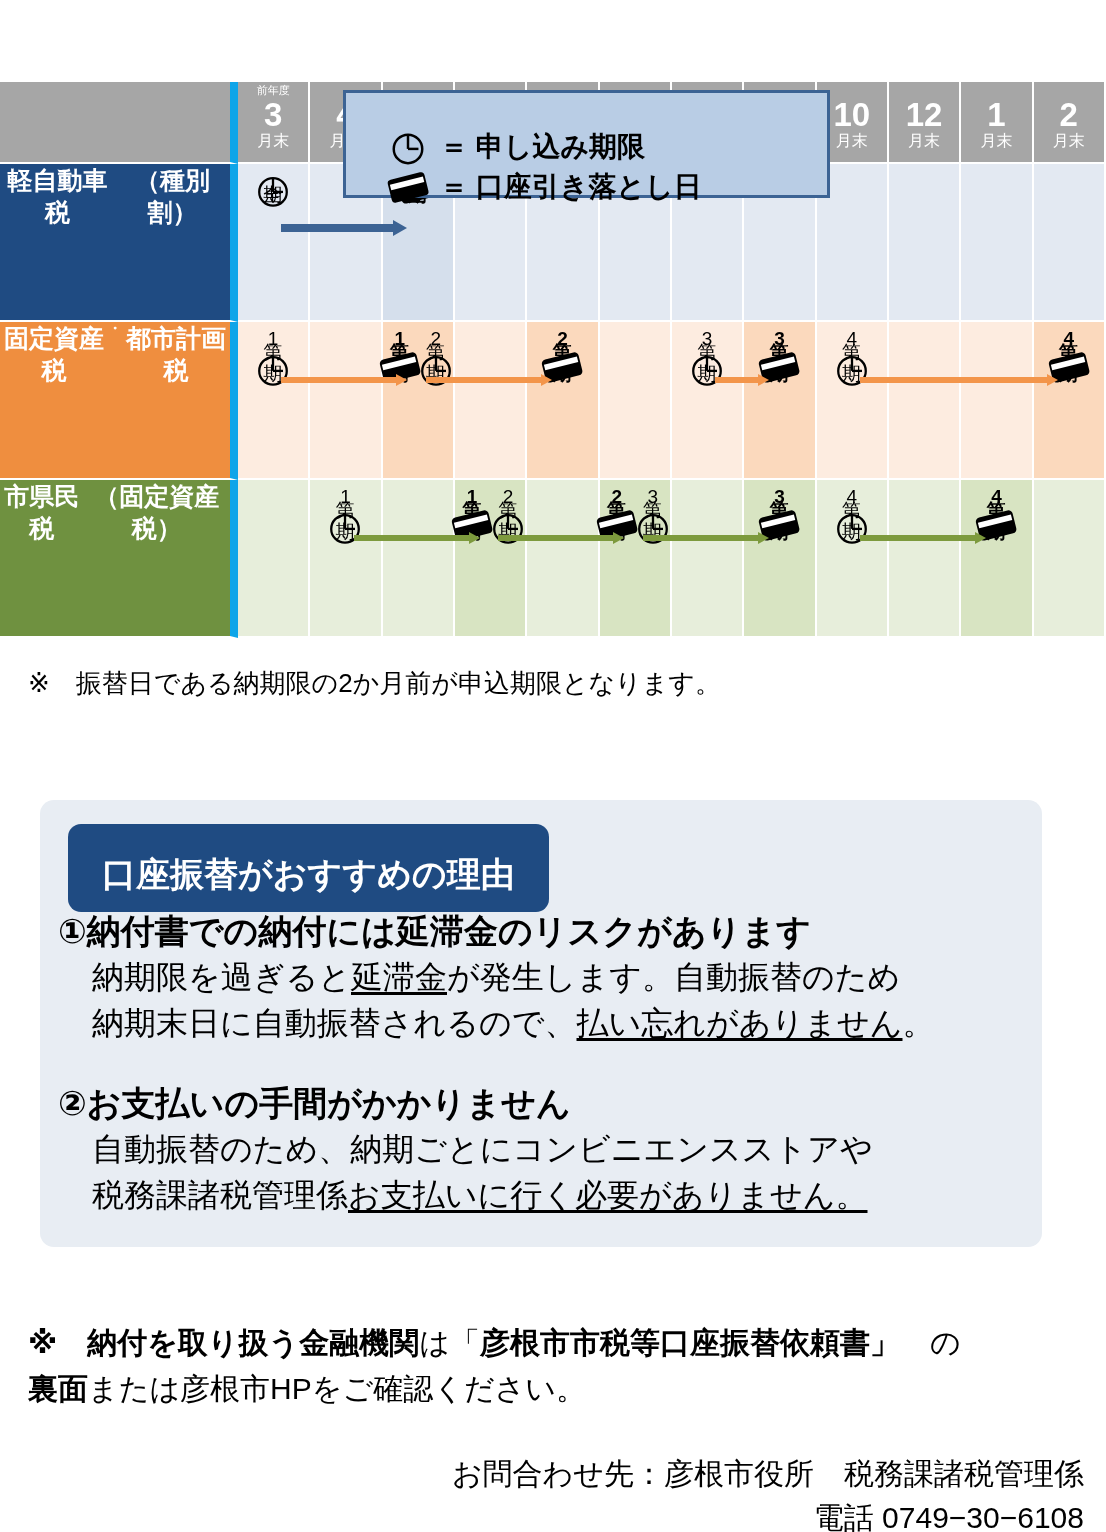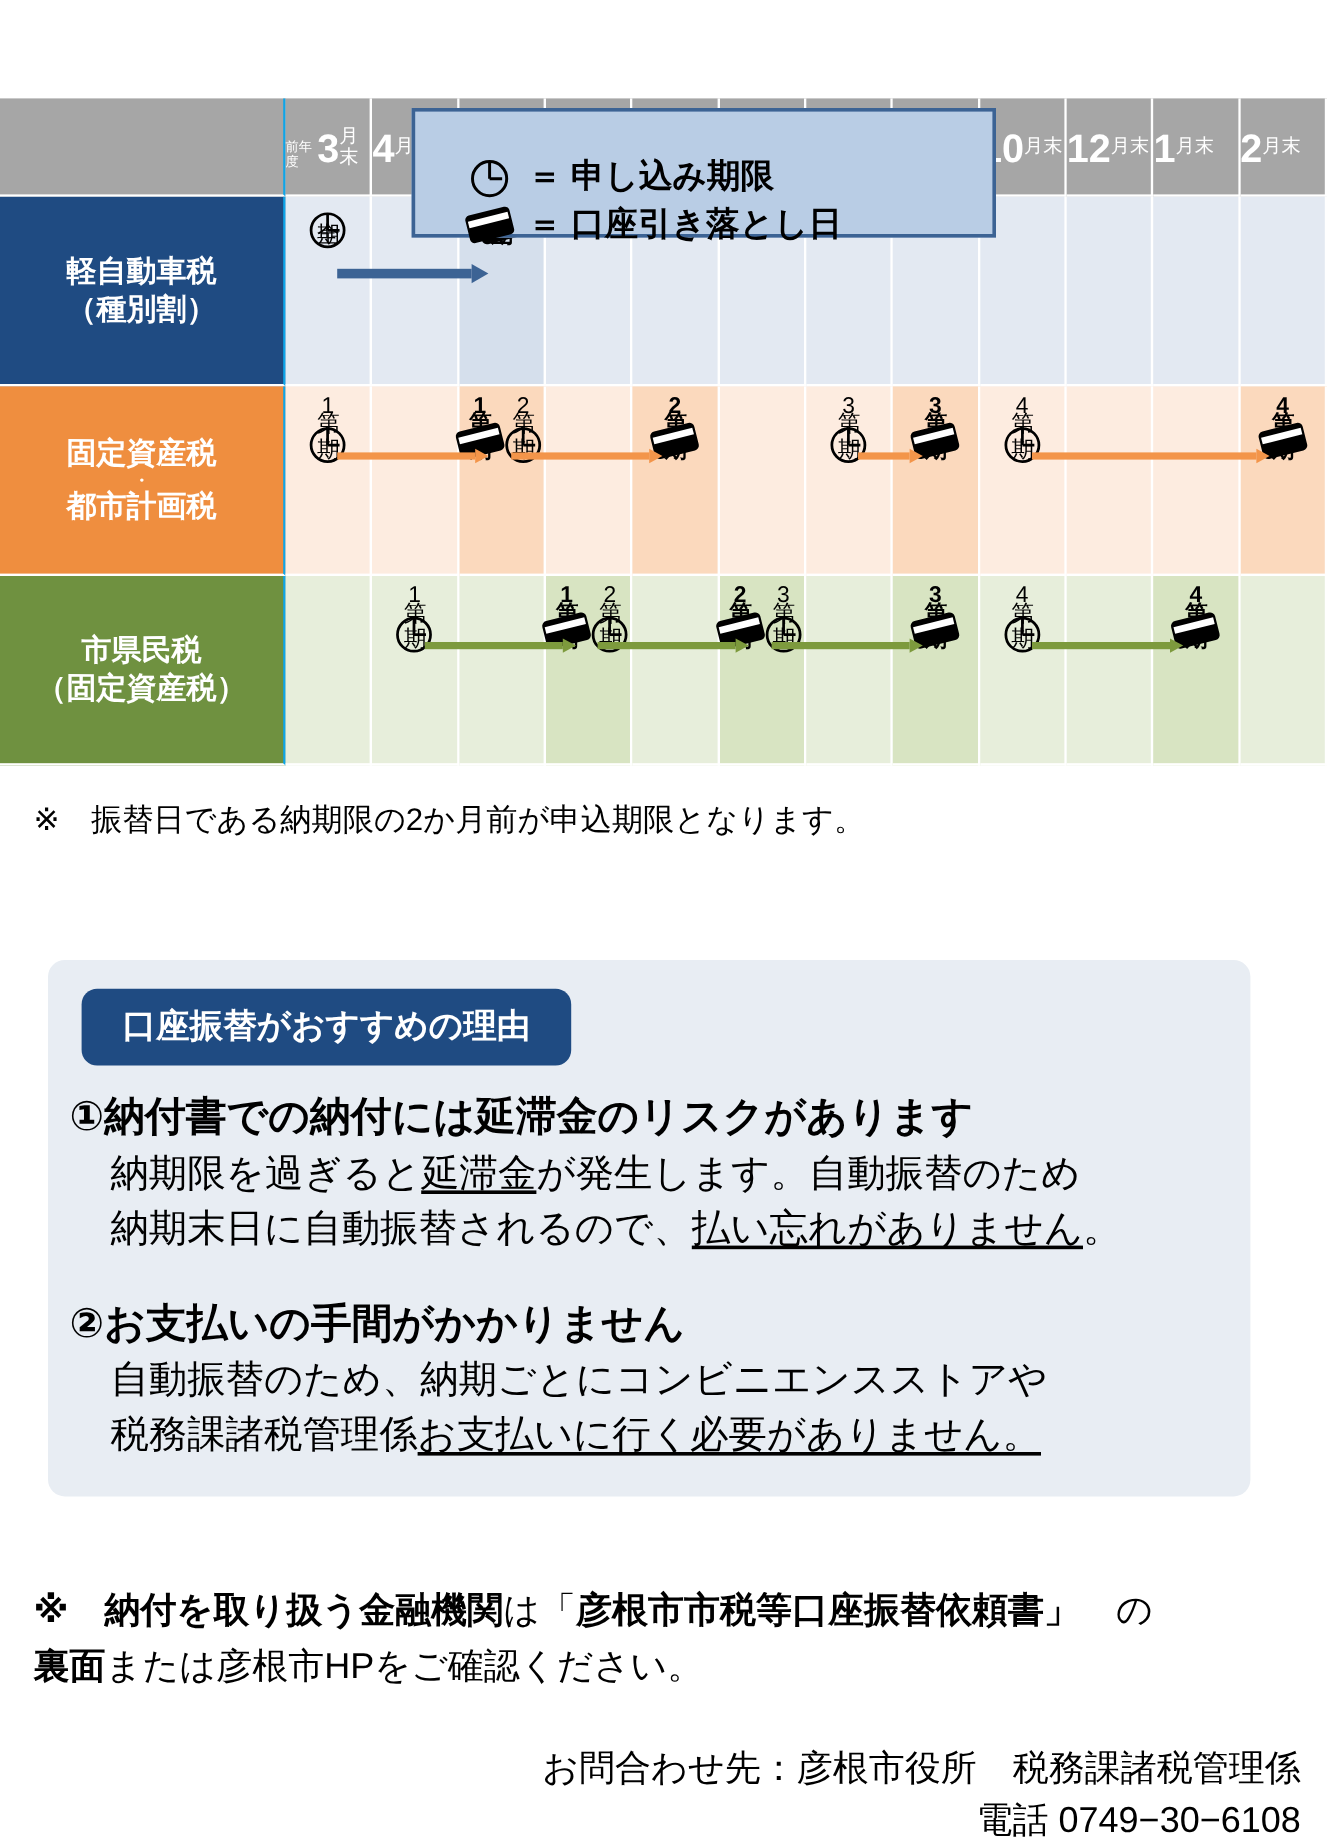--- a/index.html
+++ b/index.html
@@ -20,41 +20,41 @@
   }
 
   
   .sched { position: absolute; left: 0px; top: 82px; width: 1106px; }
   .srow { display: flex; width: 1106px; }
   .hdr-row { height: 82px; }
   .body-row { height: 158px; }
 
   .rowlabel {
     width: 238px; flex: 0 0 238px;
-    display: flex; flex-direction: column;
-    align-items: center; justify-content: center;
+    display: flex; flex-direction: row;
+    align-items: flex-start; justify-content: center;
     color: #ffffff; font-weight: bold; font-size: 25px;
     line-height: 1.28; text-align: center;
-    border-right: 2px solid #0ea5e9;
+    border-right: 8px solid #0ea5e9;
     border-bottom: 2px solid #ffffff;
   }
   .rowlabel .dot { font-size: 14px; line-height: 0.9; }
   .hdr-row .rowlabel { background: #a6a6a6; font-size: 0; }
 
   .cells { display: flex; flex: 1 1 auto; }
   .cell {
     flex: 1 1 0; position: relative;
     border-right: 2px solid #ffffff;
     border-bottom: 2px solid #ffffff;
   }
 
   
   .mcell {
     background: #a6a6a6; color: #ffffff;
-    display: flex; flex-direction: row;
+    display: flex; flex-direction: column;
     align-items: center; justify-content: flex-start;
     padding-top: 2px;
   }
   .m-pre { font-size: 11px; line-height: 12px; height: 13px; font-weight: normal; }
   .m-num { font-size: 33px; font-weight: bold; line-height: 35px; }
   .m-suf { font-size: 16px; line-height: 18px; }
 
   
   .markwrap {
     position: absolute; top: 6px; bottom: 4px; left: 0; right: 0;
@@ -105,22 +105,22 @@
   .note-line { font-size: 26px; line-height: 38px; white-space: nowrap; }
 
   
   .panel {
     position: absolute; left: 40px; top: 800px; width: 1002px; height: 447px;
     background: #e8edf3; border-radius: 14px;
   }
   .badge {
     position: absolute; left: 28px; top: 24px;
     background: #1f4b82; color: #fff; border-radius: 13px;
-    padding: 12px 34px 14px 34px;
-    font-size: 28px; font-weight: bold; white-space: nowrap;
+    padding: 28px 34px 14px 34px;
+    font-size: 34px; font-weight: bold; white-space: nowrap;
   }
   .reason { position: absolute; left: 18px; }
   .reason.r1 { top: 108px; }
   .reason.r2 { top: 280px; }
   .r-head { font-size: 34px; font-weight: bold; line-height: 46px; white-space: nowrap; }
   .r-body { font-size: 32px; line-height: 46px; white-space: nowrap; padding-left: 34px; }
   .u { text-decoration: underline; text-underline-offset: 4px; }
 
   
   .botnote { position: absolute; left: 28px; top: 1320px; }

